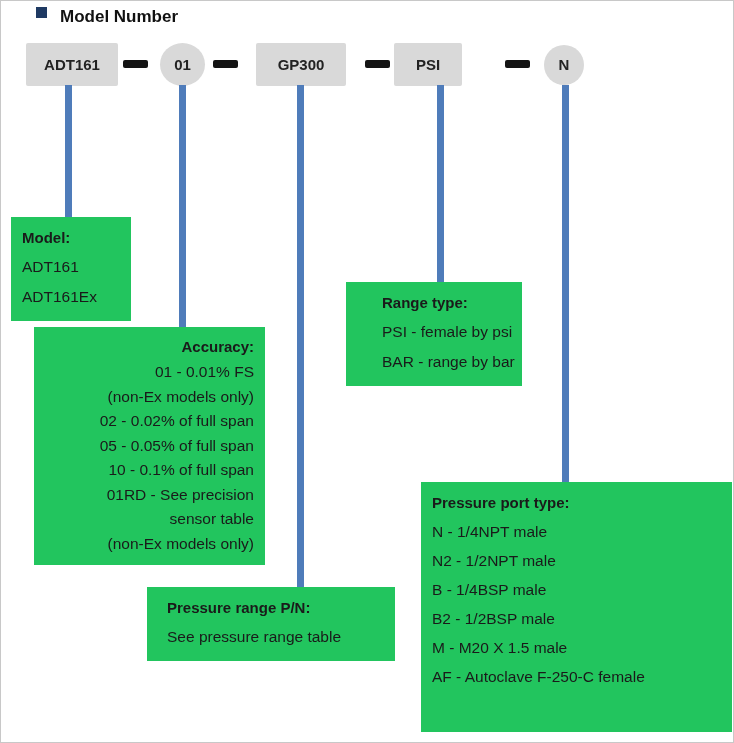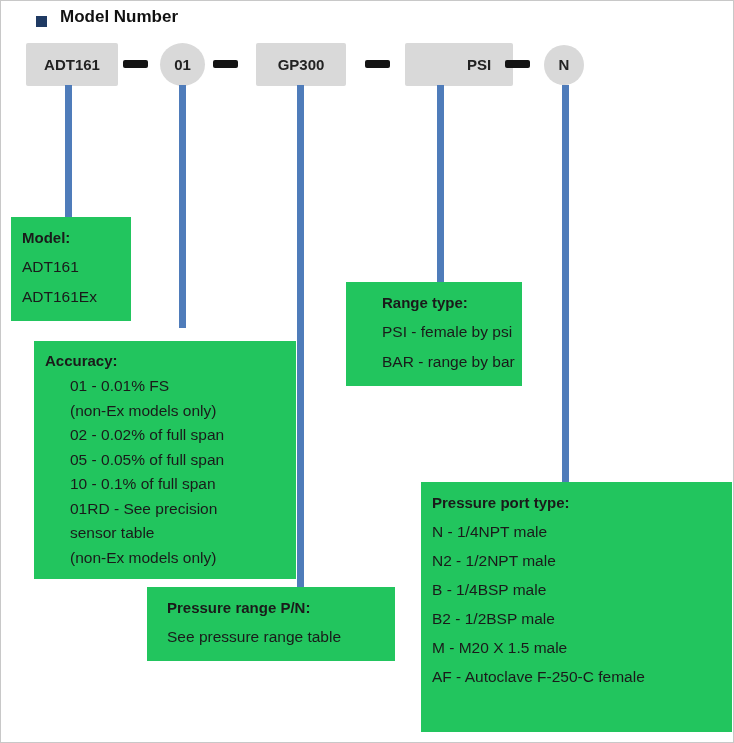--- a/index.html
+++ b/index.html
@@ -6,56 +6,56 @@
   .canvas{
     position:relative;
     width:734px;height:743px;
     background:#ffffff;
     border:1px solid #c8c8c8;
     box-sizing:border-box;
     font-family:"Liberation Sans","DejaVu Sans",sans-serif;
     color:#1a1a1a;
     overflow:hidden;
   }
-  .title-row{position:absolute;left:35px;top:6px;display:flex;align-items:flex-end;gap:13px;}
+  .title-row{position:absolute;left:35px;top:6px;display:flex;align-items:flex-start;gap:13px;}
   .bullet{width:11px;height:11px;background:#1f3a63;display:inline-block;}
   .title{font-size:17px;font-weight:bold;color:#111;}
 
   .seg{
     position:absolute;top:42px;height:43px;line-height:43px;
     background:#d9d9d9;text-align:center;
     font-weight:bold;font-size:15px;color:#222;
   }
   .seg.box{border-radius:2px;}
   .seg.circle{border-radius:50%;}
   .seg1{left:25px;width:92px;}
   .seg2{left:159px;width:45px;}
   .seg3{left:255px;width:90px;}
-  .seg4{left:404px;width:68px;padding-left:40px;}
+  .seg4{left:393px;width:68px;}
   .seg5{left:543px;width:40px;height:40px;line-height:40px;top:44px;}
 
   .dash{position:absolute;top:59px;height:8px;width:25px;background:#141414;border-radius:2px;}
   .d1{left:122px;} .d2{left:212px;} .d3{left:364px;} .d4{left:504px;}
 
   .connector{position:absolute;width:7px;background:#4f7cba;}
   .c1{left:64px;top:84px;height:133px;}
   .c2{left:178px;top:84px;height:243px;}
   .c3{left:296px;top:84px;height:503px;}
   .c4{left:436px;top:84px;height:198px;}
   .c5{left:561px;top:84px;height:398px;}
 
   .callout{
     position:absolute;background:#22c55e;
     padding:7px 11px 9px 11px;box-sizing:border-box;
     font-size:15.5px;
   }
   .callout .heading{font-weight:bold;font-size:15px;line-height:28px;}
   .callout .line{line-height:30px;white-space:nowrap;}
   .co-model{left:10px;top:216px;width:120px;min-height:96px;}
-  .co-accuracy{left:33px;top:340px;width:262px;min-height:236px;}
+  .co-accuracy{left:33px;top:326px;width:231px;min-height:236px;text-align:right;}
   .co-accuracy .line{line-height:24.5px;margin-left:25px;}
   .co-accuracy .heading{line-height:26px;}
   .co-range{left:345px;top:281px;width:176px;min-height:88px;padding-left:36px;}
   .co-prange{left:146px;top:586px;width:248px;min-height:62px;padding-left:20px;}
   .co-port{left:420px;top:481px;width:311px;min-height:250px;}
   .co-port .line{line-height:29px;}
 </style>
 </head>
 <body>
 

